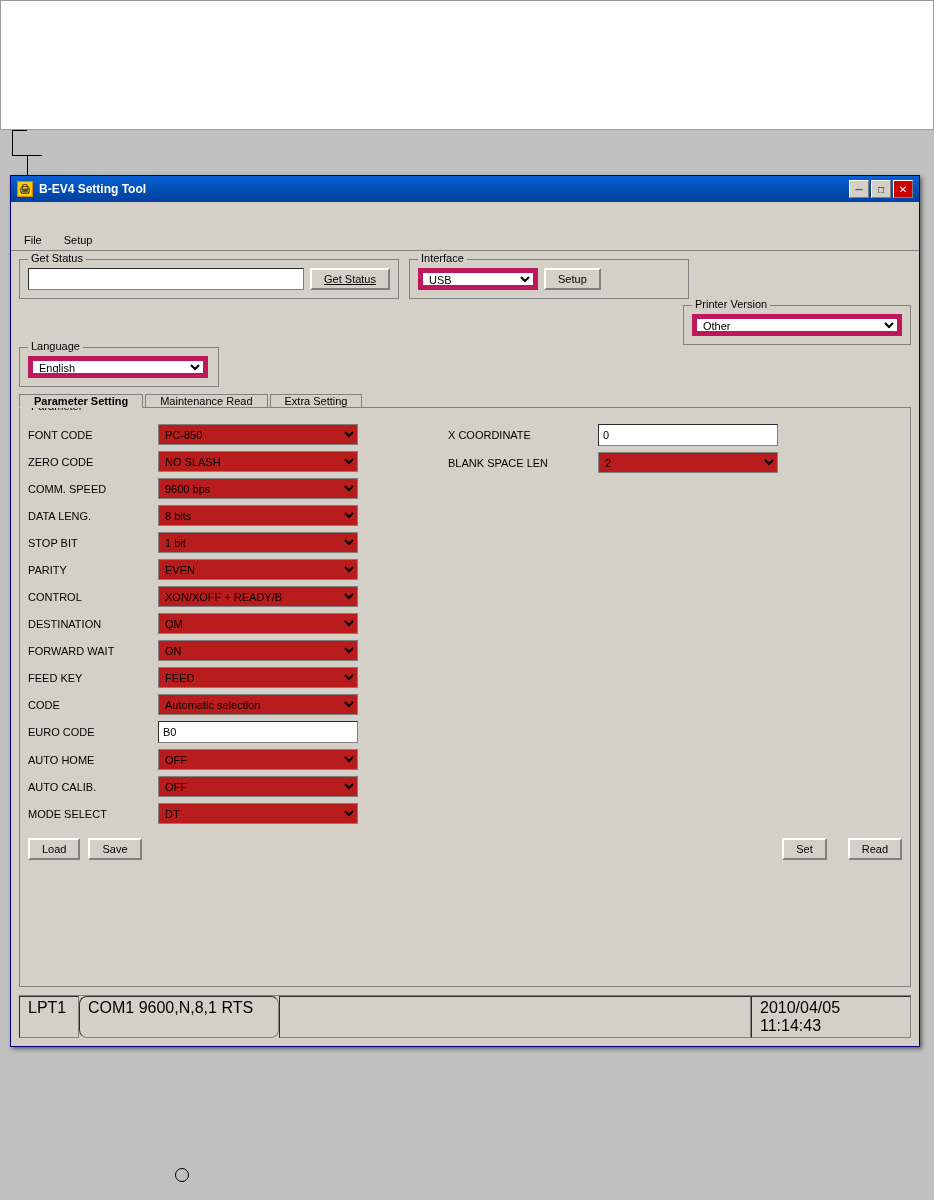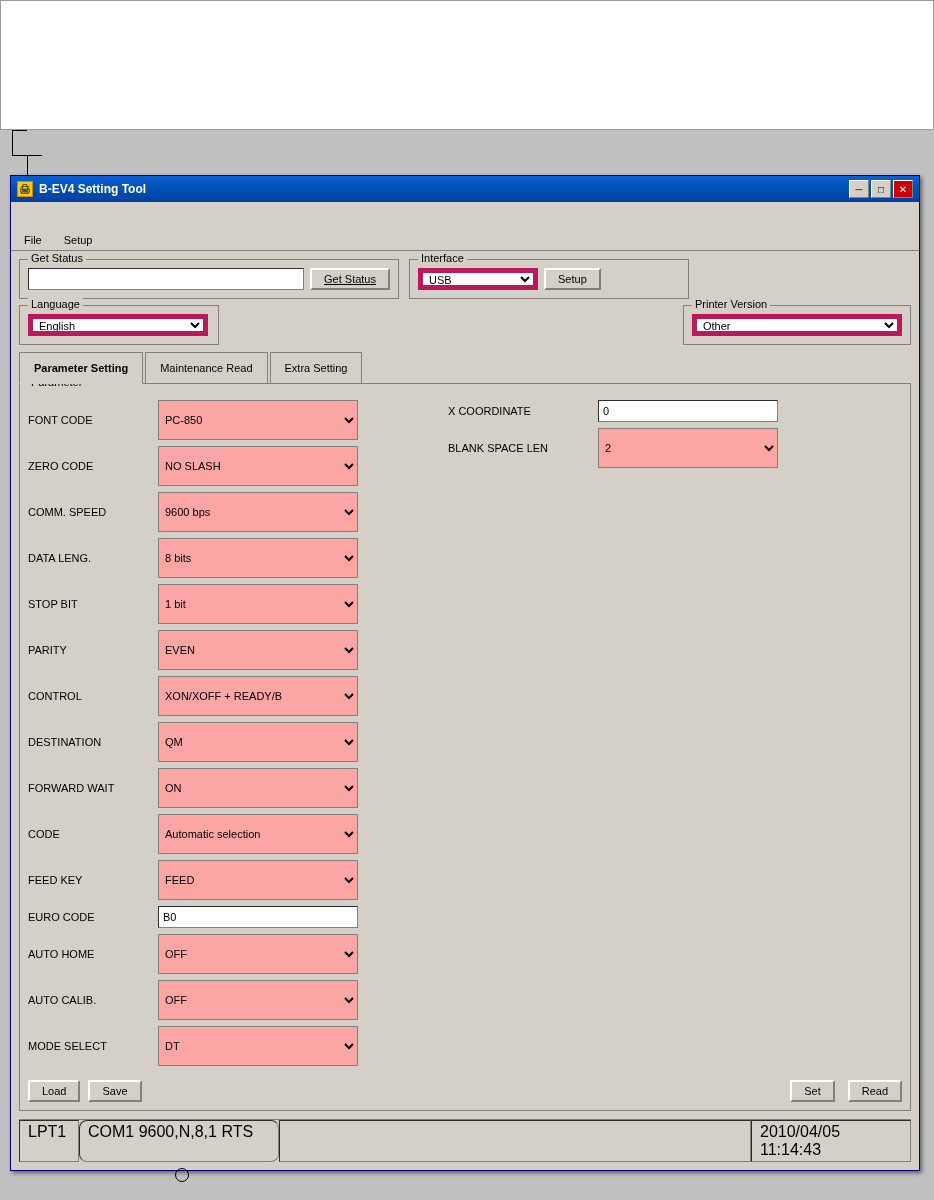--- a/index.html
+++ b/index.html
@@ -169,20 +169,21 @@
       height: 22px;
       border: 5px solid #be185d;
       background: white;
       font-size: 11px;
       padding: 0 2px;
       cursor: pointer;
     }
 
     .language-group {
       flex: 0 0 200px;
+      margin-top: 42px;
     }
     .language-inner {
       margin-top: 4px;
     }
 
     .printer-version-group {
       flex: 0 0 250px;
     }
     .printer-version-inner {
       margin-top: 4px;
@@ -193,21 +194,21 @@
       margin-bottom: 0;
     }
     .tab-list {
       display: flex;
       gap: 2px;
     }
     .tab {
       background: #d4d0c8;
       border: 1px solid #808080;
       border-bottom: none;
-      padding: 9px 14px;
+      padding: 0 14px;
       cursor: pointer;
       font-size: 11px;
       position: relative;
       bottom: -1px;
     }
     .tab.active {
       background: #d4d0c8;
       border-bottom: 1px solid #d4d0c8;
       z-index: 1;
       font-weight: bold;
@@ -250,23 +251,23 @@
     .param-label {
       width: 130px;
       font-size: 11px;
       flex-shrink: 0;
     }
     .param-control {
       flex: 1;
     }
     .param-select {
       width: 200px;
-      height: 40px;
+      height: 21px;
       border: 1px solid #808080;
-      background: #fca5a5;
+      background: #b91c1c;
       font-size: 11px;
       padding: 0 2px;
     }
     .param-input {
       width: 200px;
       height: 22px;
       border: 1px inset #808080;
       background: white;
       font-size: 11px;
       padding: 0 4px;
@@ -285,21 +286,21 @@
     
     .bottom-bar {
       display: flex;
       align-items: center;
       gap: 8px;
       padding: 8px 0 0 0;
     }
     .bottom-bar-right {
       margin-left: auto;
       display: flex;
-      gap: 13px;
+      gap: 21px;
       border-radius: 6px;
     }
 
     
     .status-bar {
       display: flex;
       border-top: 1px solid #808080;
       margin-top: 8px;
       background: #d4d0c8;
     }
@@ -510,33 +511,33 @@
           <div class="param-row">
             <span class="param-label">FORWARD WAIT</span>
             <div class="param-control">
               <select class="param-select">
                 <option>ON</option><option>OFF</option>
               </select>
             </div>
           </div>
 
           <div class="param-row">
+            <span class="param-label">FEED KEY</span>
+            <div class="param-control">
+              <select class="param-select">
+                <option>FEED</option><option>REPRINT</option><option>NONE</option>
+              </select>
+            </div>
+          </div>
+
+          <div class="param-row">
             <span class="param-label">CODE</span>
             <div class="param-control">
               <select class="param-select">
                 <option>Automatic selection</option><option>ASCII</option><option>JIS</option>
-              </select>
-            </div>
-          </div>
-
-          <div class="param-row">
-            <span class="param-label">FEED KEY</span>
-            <div class="param-control">
-              <select class="param-select">
-                <option>FEED</option><option>REPRINT</option><option>NONE</option>
               </select>
             </div>
           </div>
 
           <div class="param-row">
             <span class="param-label">EURO CODE</span>
             <div class="param-control">
               <input type="text" class="param-input" value="B0" style="">
             </div>
           </div>

